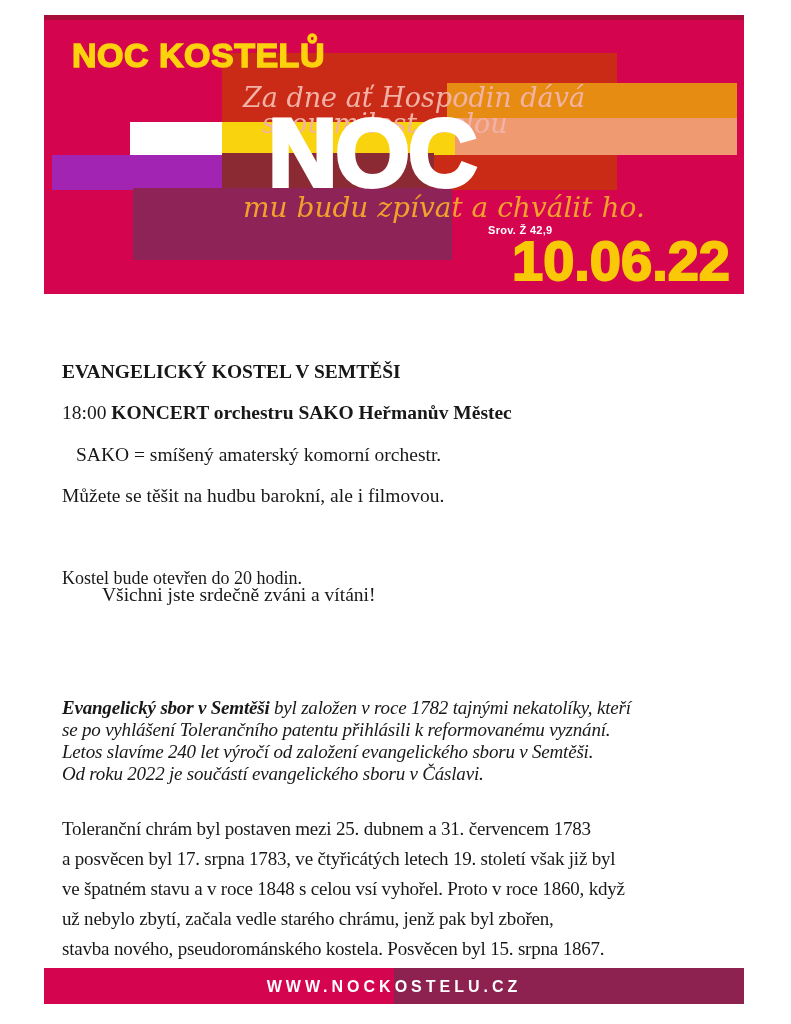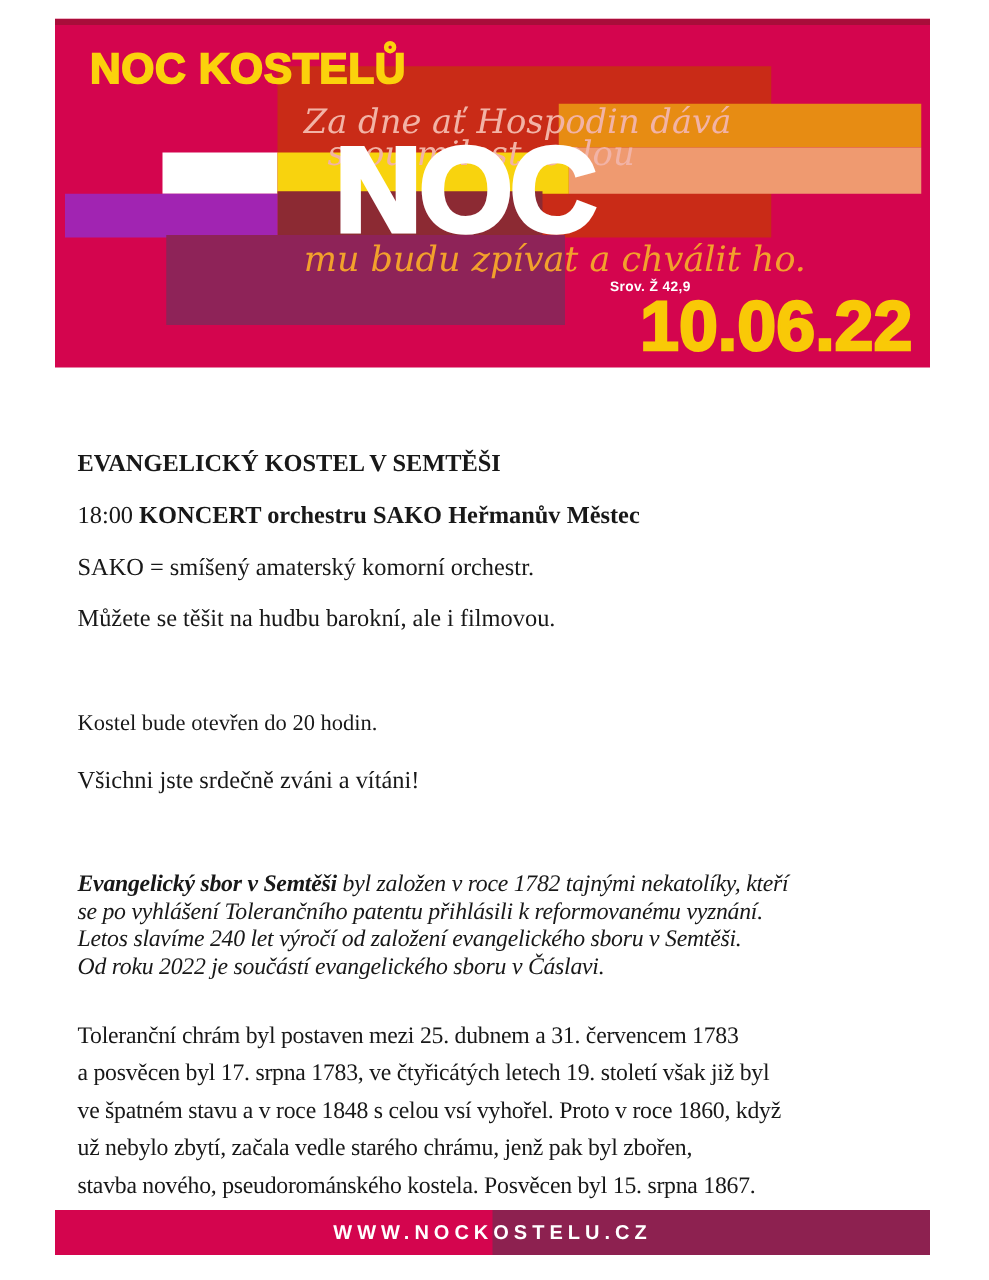--- a/index.html
+++ b/index.html
@@ -51,24 +51,24 @@
     font-family:"Liberation Sans", sans-serif; font-weight:bold;
     font-size:56px; line-height:58px; color:#f9c907; letter-spacing:0px;
     -webkit-text-stroke:2px #f9c907;
   }
 
   
   .bodyline { position:absolute; left:62px; color:#181818; white-space:nowrap; }
   .title   { top:361px; font-size:19.5px; font-weight:bold; }
   .event   { top:402px; font-size:19.5px; }
   .event b { font-weight:bold; }
-  .l-sako    { top:444px; font-size:19.5px; }
+  .l-sako    { top:444px; font-size:19.5px;margin-left:14px; }
   .l-muzete  { top:485px; font-size:19.5px; }
   .l-kostel  { top:568px; font-size:18px; }
-  .l-vsichni { top:614px; font-size:19.5px; }
+  .l-vsichni { top:584px; font-size:19.5px;margin-left:40px; }
   .para {
     position:absolute; left:62px; width:715px; color:#181818;
     font-size:19px; letter-spacing:-0.2px; white-space:pre-line;
   }
   .para1 { top:697px; line-height:22px;font-style:italic; }
   .para2 { top:814px; line-height:30px; }
   .para b { font-weight:bold; }
 
   
   .footer {

